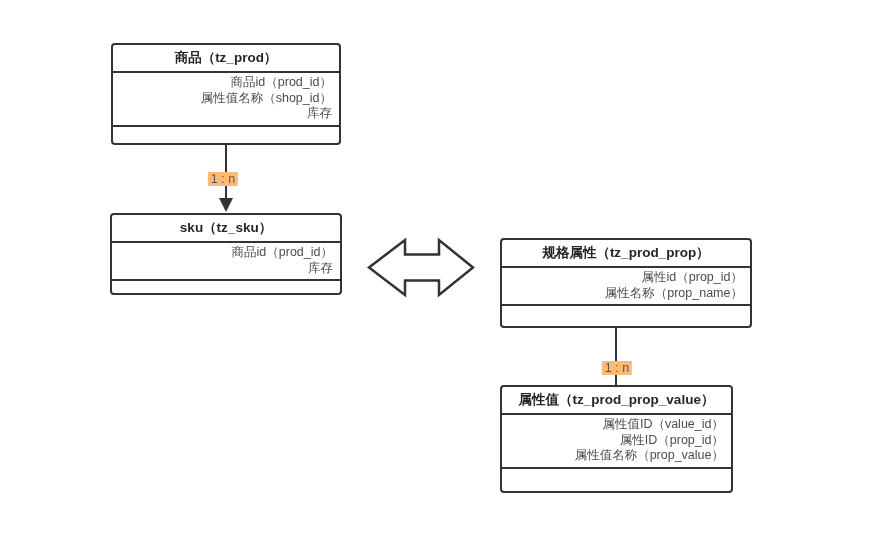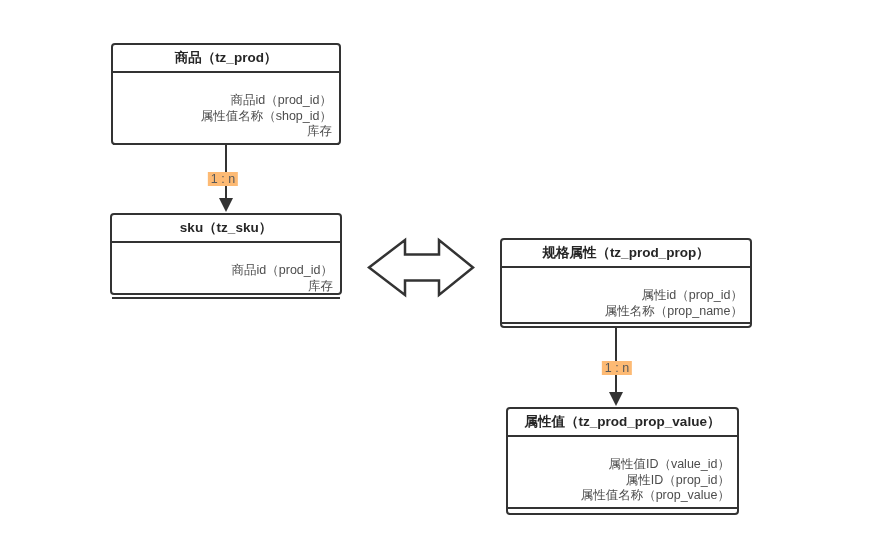--- a/index.html
+++ b/index.html
@@ -16,21 +16,20 @@
     overflow: hidden;
   }
   .entity {
     position: absolute;
     box-sizing: border-box;
     display: flex;
     flex-direction: column;
     background: #ffffff;
     border: 2px solid #333333;
     border-radius: 4px;
-    gap: 18px;
   }
   .entity .title {
     flex: 0 0 auto;
     height: 26px;
     line-height: 26px;
     border-bottom: 2px solid #333333;
     font-weight: bold;
     font-size: 13.5px;
     color: #262626;
     text-align: center;
@@ -50,21 +49,21 @@
     white-space: nowrap;
     overflow: hidden;
   }
   .entity .empty {
     flex: 1 1 auto;
   }
   
   .e-prod        { left: 111px; top: 43px;  width: 230px; height: 102px; }
   .e-sku         { left: 110px; top: 213px; width: 232px; height: 82px; }
   .e-prod-prop   { left: 500px; top: 238px; width: 252px; height: 90px;  }
-  .e-prop-value  { left: 500px; top: 407px; width: 233px; height: 108px; margin-left: 6px; }
+  .e-prop-value  { left: 500px; top: 385px; width: 233px; height: 108px; }
   
   .vline {
     position: absolute;
     width: 2px;
     background: #333333;
   }
   .ahead {
     position: absolute;
     width: 0;
     height: 0;

